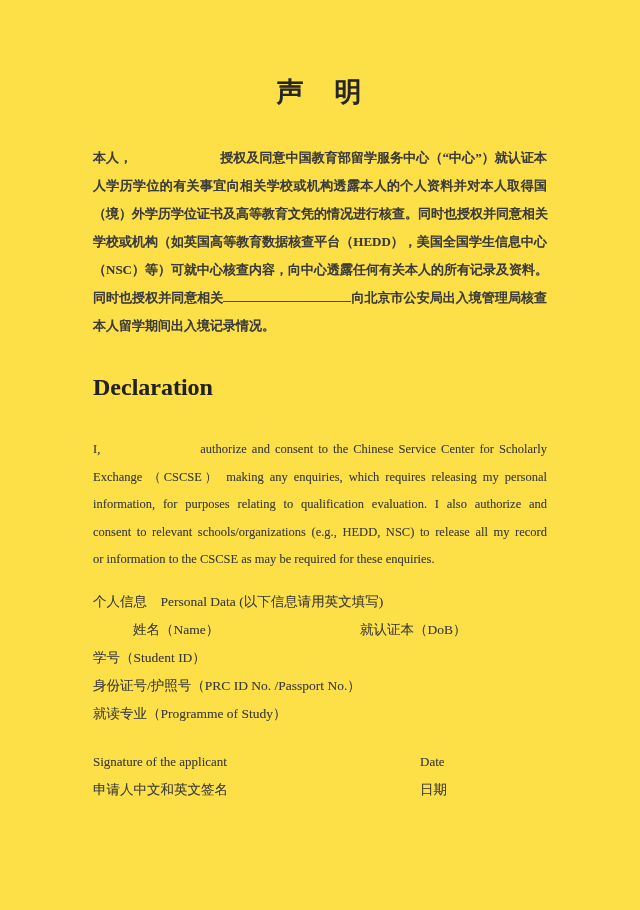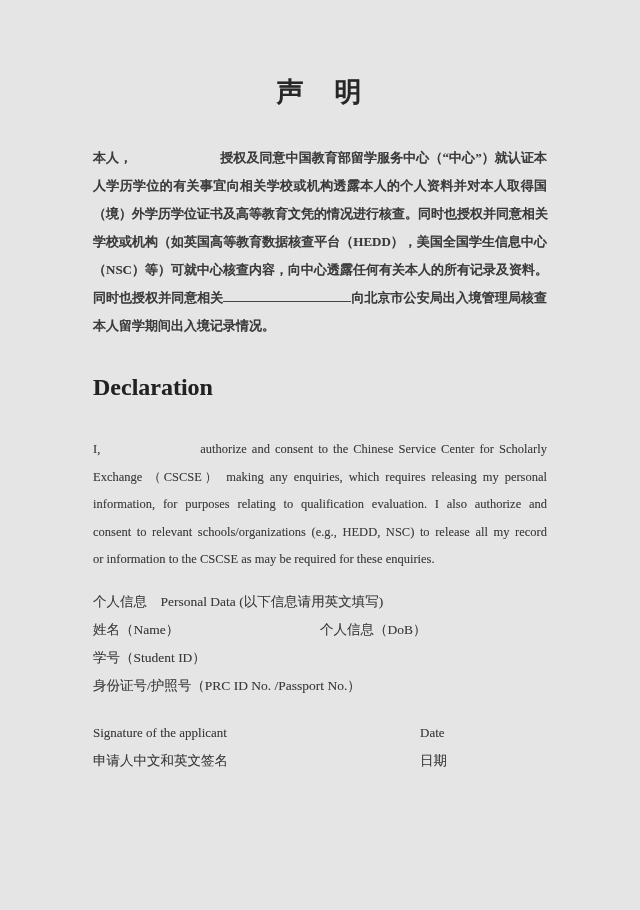--- a/index.html
+++ b/index.html
@@ -1,20 +1,20 @@
 <!DOCTYPE html>
 <html><head>
 <meta charset="utf-8">
 <style>
   html, body { margin: 0; padding: 0; background: #ffffff; }
   .page {
     position: relative;
     width: 640px;
     height: 910px;
-    background: #e5e5e5;
+    background: #fde047;
     overflow: hidden;
     font-family: "Liberation Serif", "DejaVu Serif", serif;
     color: #3b3b3b;
     text-shadow: 0 0 0.6px rgba(70,70,70,0.35);
   }
   .content {
     position: absolute;
     left: 93px;
     top: 0;
     width: 454px;
@@ -68,21 +68,21 @@
     height: 13px;
     border-bottom: 1.3px solid #454545;
     vertical-align: baseline;
   }
   .pd { margin-top: 14px; }
   .pd .line {
     font-size: 13.5px;
     line-height: 28.2px;
     white-space: nowrap;
   }
-  .col1 { display: inline-block; width: 227px; }
+  .col1 { display: inline-block; width: 227px; margin-left: 40px; }
   .sig { margin-top: 19px; }
   .sig .line {
     font-size: 13.5px;
     line-height: 28px;
     white-space: nowrap;
   }
   .sig .line.en-row { margin-top: 6px; font-size: 13px; }
   .sigcol { display: inline-block; width: 327px; }
 </style>
 </head>
@@ -108,23 +108,24 @@
     <div class="en-para">
       <div class="line just"><span>I,</span><span class="blank-en"></span><span>authorize and consent to the Chinese Service Center for Scholarly</span></div>
       <div class="line just">Exchange （CSCSE） making any enquiries, which requires releasing my personal</div>
       <div class="line just">information, for purposes relating to qualification evaluation. I also authorize and</div>
       <div class="line just">consent to relevant schools/organizations (e.g., HEDD, NSC) to release all my record</div>
       <div class="line">or information to the CSCSE as may be required for these enquiries.</div>
     </div>
 
     <div class="pd">
       <div class="line">个人信息　Personal Data (以下信息请用英文填写)</div>
-      <div class="line"><span class="col1">姓名（Name）</span><span>个人信息（DoB）</span></div>
+      <div class="line"><span class="col1">姓名（Name）</span><span>就认证本（DoB）</span></div>
       <div class="line">学号（Student ID）</div>
       <div class="line">身份证号/护照号（PRC ID No. /Passport No.）</div>
+      <div class="line">就读专业（Programme of Study）</div>
     </div>
 
     <div class="sig">
       <div class="line en-row"><span class="sigcol">Signature of the applicant</span><span>Date</span></div>
       <div class="line"><span class="sigcol">申请人中文和英文签名</span><span>日期</span></div>
     </div>
 
   </div>
 </div>
 

